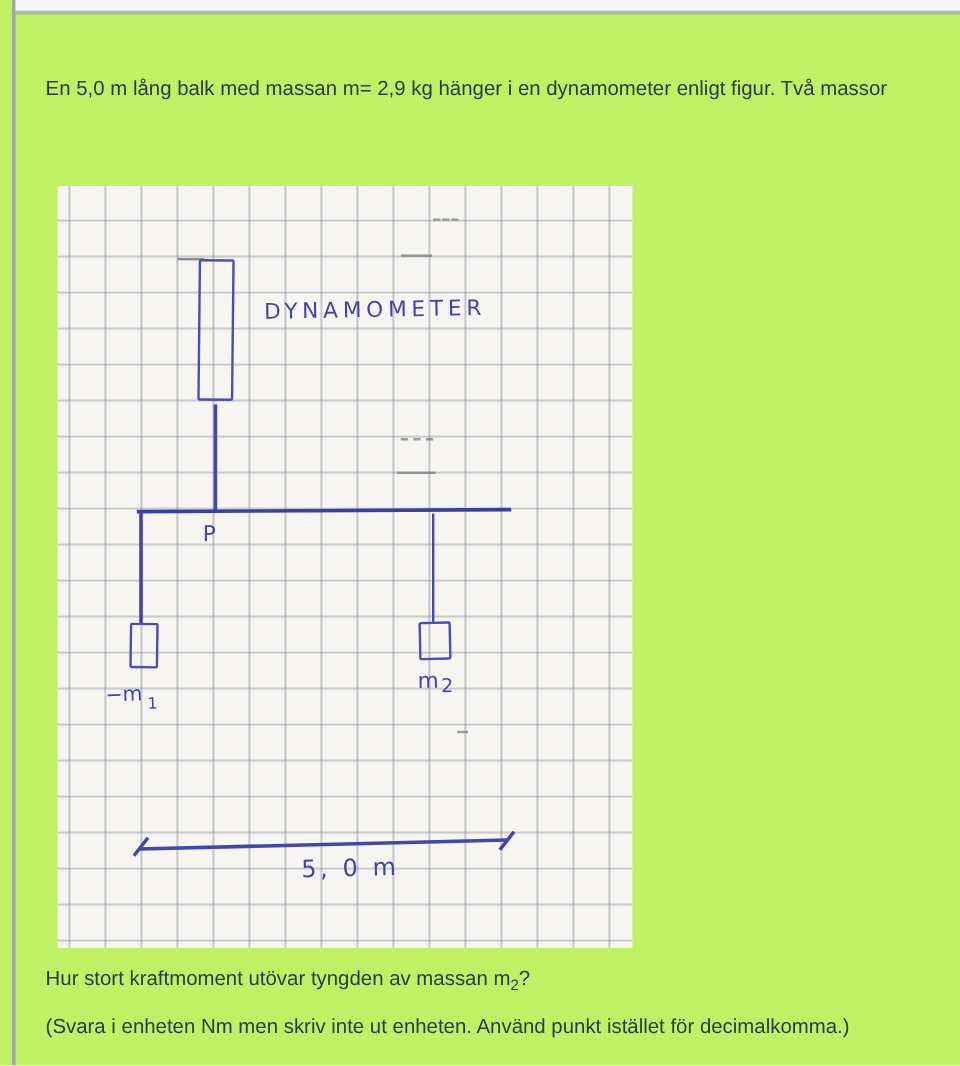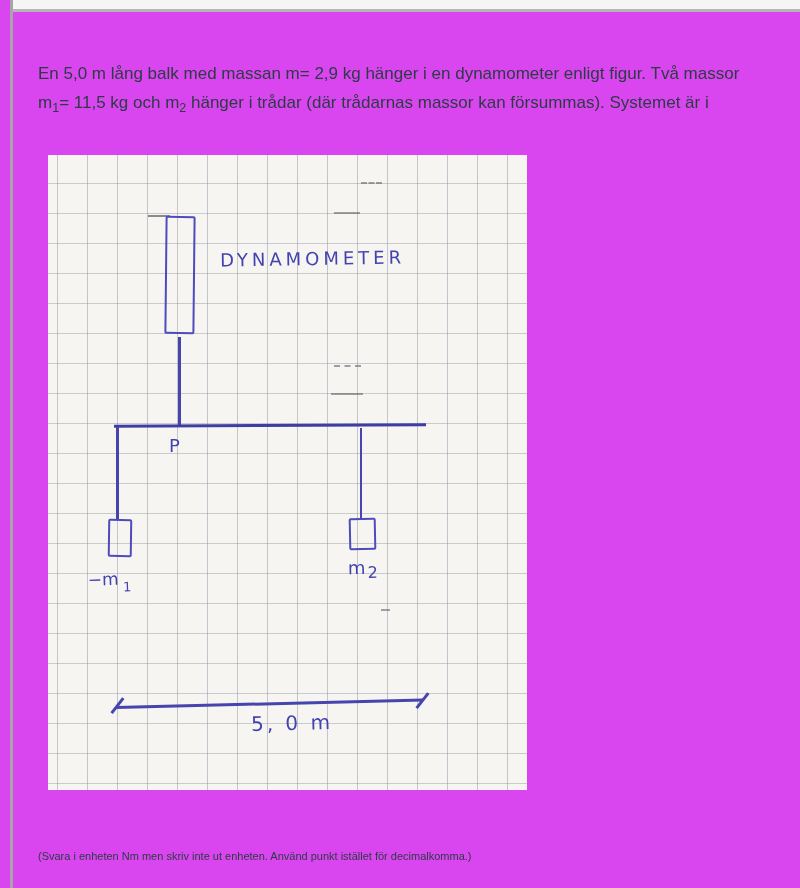--- a/index.html
+++ b/index.html
@@ -1,27 +1,27 @@
 <!DOCTYPE html>
 <html><head>
 <meta charset="utf-8">
 <style>
   html,body{margin:0;padding:0;background:#ffffff;}
-  .page{position:relative;width:800px;height:888px;background:#d946ef;overflow:hidden;
+  .page{position:relative;width:800px;height:888px;background:#bef264;overflow:hidden;
         font-family:"Liberation Sans",sans-serif;color:#2d3b45;}
   
   .left-border{position:absolute;left:10px;top:0;width:3px;height:888px;background:#a6a6a6;}
   .top-strip{position:absolute;left:13px;top:0;right:0;height:9px;background:#f5f5f5;}
   .top-divider{position:absolute;left:13px;top:9px;right:0;height:3px;background:#b6b6b6;}
   
   .intro{position:absolute;left:38px;top:60px;width:756px;margin:0;font-size:17px;}
   .intro .tline{display:block;line-height:28.7px;white-space:nowrap;}
   .sub{font-size:12.5px;vertical-align:-4px;}
   .prompt{position:absolute;left:38px;top:804px;margin:0;font-size:17px;line-height:24px;white-space:nowrap;}
-  .note{position:absolute;left:38px;top:844px;margin:0;font-size:11px;line-height:24px;white-space:nowrap;}
+  .note{position:absolute;left:38px;top:844px;margin:0;font-size:17px;line-height:24px;white-space:nowrap;}
   
   .figure{position:absolute;left:48px;top:155px;width:479px;height:635px;background-color:#f6f5f2;
     background-image:
       linear-gradient(to right, rgba(128,133,152,0.42) 1.5px, transparent 1.5px),
       linear-gradient(to bottom, rgba(128,133,152,0.38) 1.5px, transparent 1.5px);
     background-size:30px 30px,30px 30px;
     background-position:9px 0,0 28px;}
   .ink{position:absolute;background:#4645ae;}
   .inkbox{position:absolute;border:2.5px solid #4d4cba;border-radius:2px;background:transparent;}
   .hand{position:absolute;font-family:"DejaVu Sans",sans-serif;color:#4343b0;}
@@ -57,21 +57,20 @@
 <body>
 
 <div class="page">
 
   <div class="left-border"></div>
   <div class="top-strip"></div>
   <div class="top-divider"></div>
 
   <p class="intro">
     <span class="tline"><span>En 5,0 m lång balk med massan m= 2,9 kg hänger i en dynamometer enligt figur. Två massor</span></span>
-    <span class="tline"><span>m</span><span class="sub">1</span><span>= 11,5 kg och m</span><span class="sub">2</span><span> hänger i trådar (där trådarnas massor kan försummas). Systemet är i</span></span>
   </p>
 
   <div class="figure">
 
     <div class="pencil pm0"></div>
     <div class="pencil dash pm1"></div>
     <div class="pencil pm2"></div>
     <div class="pencil dash pm3"></div>
     <div class="pencil pm4"></div>
     <div class="pencil pm5"></div>
@@ -90,16 +89,17 @@
     <div class="ink string-right"></div>
     <div class="inkbox mass2-box"></div>
     <span class="hand mass2-label"><span>m</span><span class="msub">2</span></span>
 
     <div class="ink dim-line"></div>
     <div class="ink dim-tick-left"></div>
     <div class="ink dim-tick-right"></div>
     <span class="hand length-label">5, 0 m</span>
   </div>
 
+  <p class="prompt"><span>Hur stort kraftmoment utövar tyngden av massan m</span><span class="sub">2</span><span>?</span></p>
 
   <p class="note">(Svara i enheten Nm men skriv inte ut enheten. Använd punkt istället för decimalkomma.)</p>
 
 </div>
 
 </body></html>

